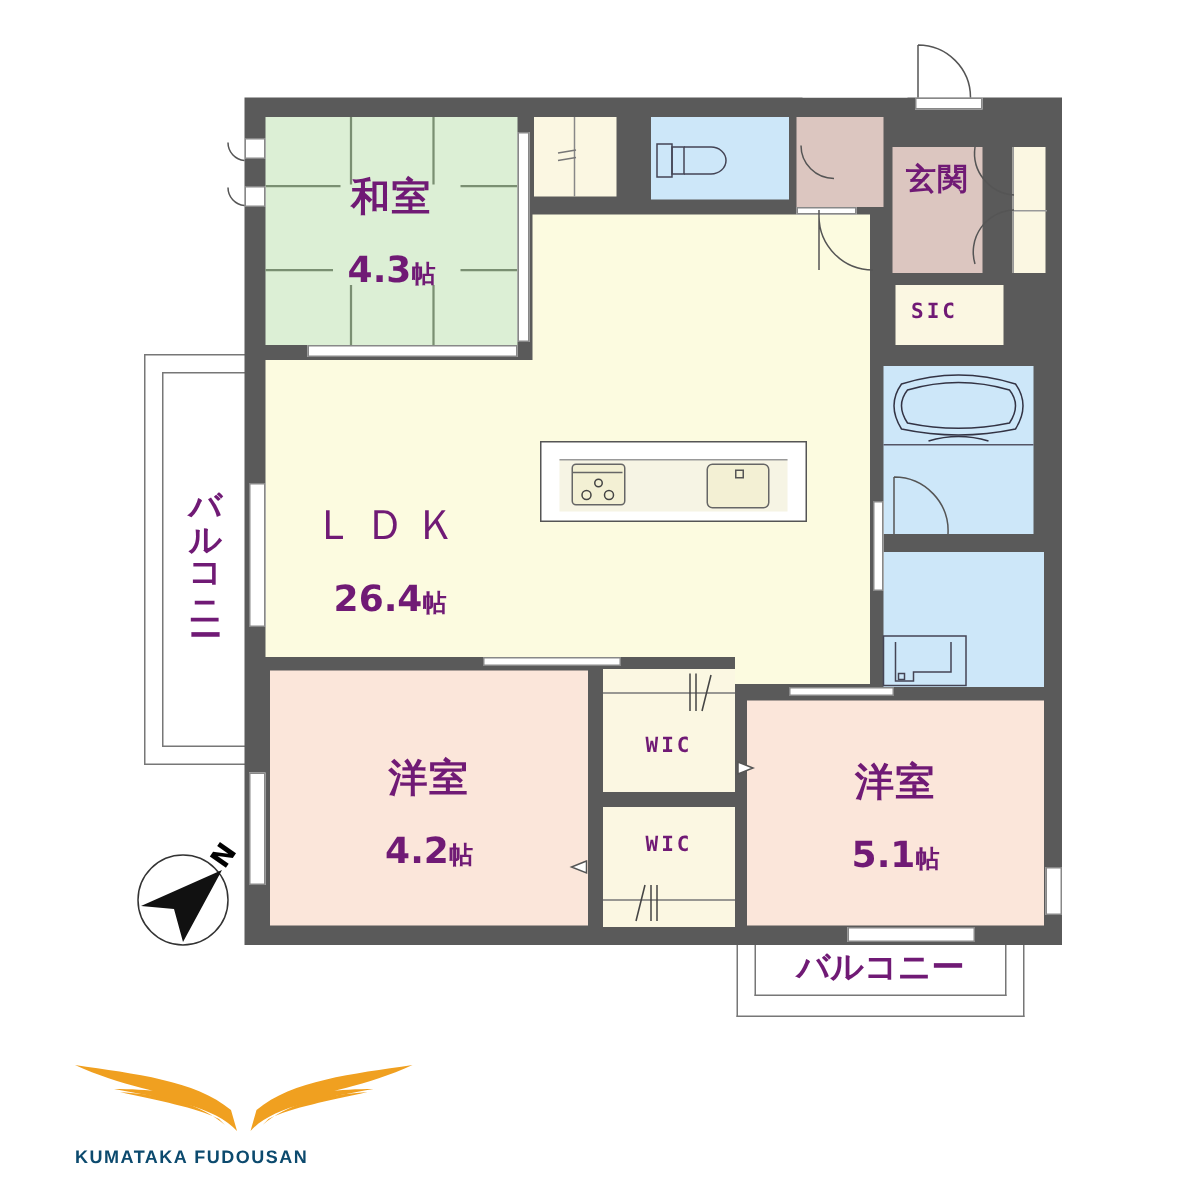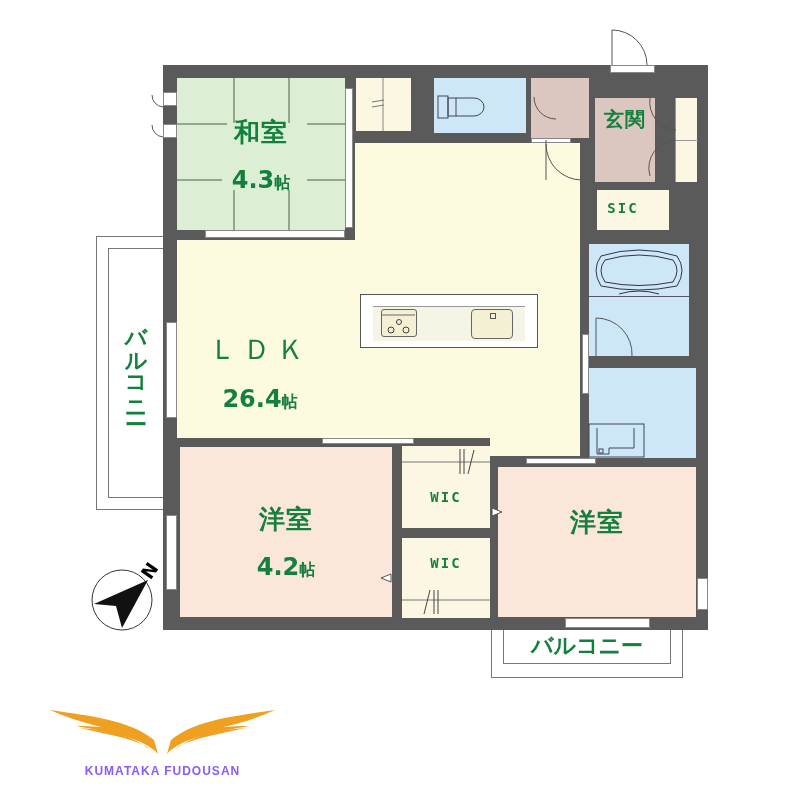--- a/index.html
+++ b/index.html
@@ -1,20 +1,20 @@
 <!DOCTYPE html>
 <html><head>
 <meta charset="utf-8">
 <style>
   html, body { margin:0; padding:0; background:#ffffff; }
   body { width:800px; height:800px; position:relative; overflow:hidden; font-family:"DejaVu Sans", sans-serif; }
   .abs { position:absolute; }
   .wall { position:absolute; background:#5a5a5a; }
   .room { position:absolute; }
-  .label { position:absolute; text-align:center; color:#15803d; font-family:"DejaVu Sans", sans-serif; line-height:1.1; }
+  .label { position:absolute; text-align:center; color:#701a75; font-family:"DejaVu Sans", sans-serif; line-height:1.1; }
   .big { font-size:26px; font-weight:bold; letter-spacing:1px; }
   .size { font-size:24px; font-weight:bold;margin-top:20px; }
   .size small { font-size:16px; font-weight:bold; }
   .tiny { font-size:14px; font-weight:bold; letter-spacing:2px; font-family:"DejaVu Sans Mono", monospace; }
   .win { position:absolute; background:#ffffff; border:1px solid #888; box-sizing:border-box; }
   .thin { position:absolute; border:1px solid #777; box-sizing:border-box; background:#fff; }
   svg { position:absolute; overflow:visible; }
 </style>
 </head>
 <body>
@@ -138,20 +138,21 @@
     <line x1="22" y1="76" x2="28" y2="52" stroke="#444" stroke-width="1"></line>
     <line x1="32" y1="52" x2="32" y2="76" stroke="#444" stroke-width="1"></line>
     <line x1="36" y1="52" x2="36" y2="76" stroke="#444" stroke-width="1"></line>
   </svg>
 </div>
 <div class="label tiny" style="left:402px;top:556px;width:88px;">WIC</div>
 
 <div class="room" style="left:498px;top:467px;width:198px;height:150px;background:#fbe6da;"></div>
 <div class="label" style="left:498px;top:508px;width:198px;">
   <div class="big">洋室</div>
+  <div class="size"><span>5.1</span><small>帖</small></div>
 </div>
 
 <div class="win" style="left:163px;top:92px;width:14px;height:14px;"></div>
 <div class="win" style="left:163px;top:124px;width:14px;height:14px;"></div>
 <div class="win" style="left:205px;top:230px;width:140px;height:8px;"></div>
 <div class="win" style="left:345px;top:88px;width:8px;height:140px;"></div>
 <div class="win" style="left:166px;top:322px;width:11px;height:96px;"></div>
 <div class="win" style="left:322px;top:438px;width:92px;height:6px;"></div>
 <div class="win" style="left:166px;top:515px;width:11px;height:75px;"></div>
 <div class="win" style="left:526px;top:458px;width:70px;height:6px;"></div>
@@ -182,14 +183,14 @@
   <div class="abs" style="left:52px;top:-8px;font-size:18px;font-weight:bold;transform:rotate(-55deg);">N</div>
 </div>
 
 <div class="abs" style="left:50px;top:698px;width:225px;height:80px;">
   <svg width="225" height="60">
     <path d="M0 12 C40 18 80 22 104 42 L108 56 C94 40 60 34 26 28 C48 28 70 30 86 38 C60 30 30 26 0 12 Z" fill="#f0a020"></path>
     <path d="M225 12 C185 18 145 22 121 42 L117 56 C131 40 165 34 199 28 C177 28 155 30 139 38 C165 30 195 26 225 12 Z" fill="#f0a020"></path>
     <path d="M30 30 C60 32 84 38 100 52 L96 48 C80 40 56 36 30 30 Z" fill="#f0a020"></path>
     <path d="M195 30 C165 32 141 38 125 52 L129 48 C145 40 169 36 195 30 Z" fill="#f0a020"></path>
   </svg>
-  <div class="abs" style="left:0;top:66px;width:225px;text-align:center;color:#8b5cf6;font-size:12px;font-weight:bold;letter-spacing:1px;font-family:'Liberation Sans', sans-serif;">KUMATAKA FUDOUSAN</div>
+  <div class="abs" style="left:0;top:66px;width:225px;color:#0c4a6e;font-size:12px;font-weight:bold;letter-spacing:1px;font-family:'Liberation Sans', sans-serif;">KUMATAKA FUDOUSAN</div>
 </div>
 
 </body></html>

